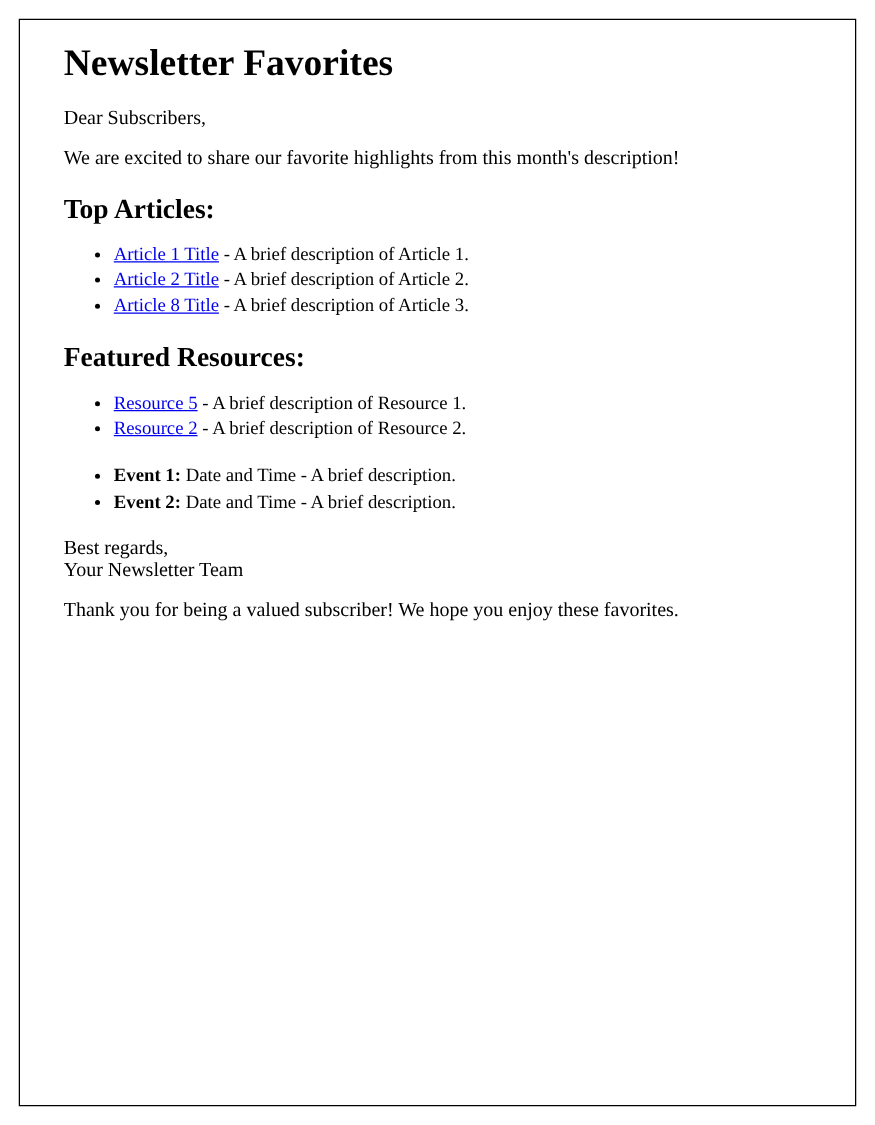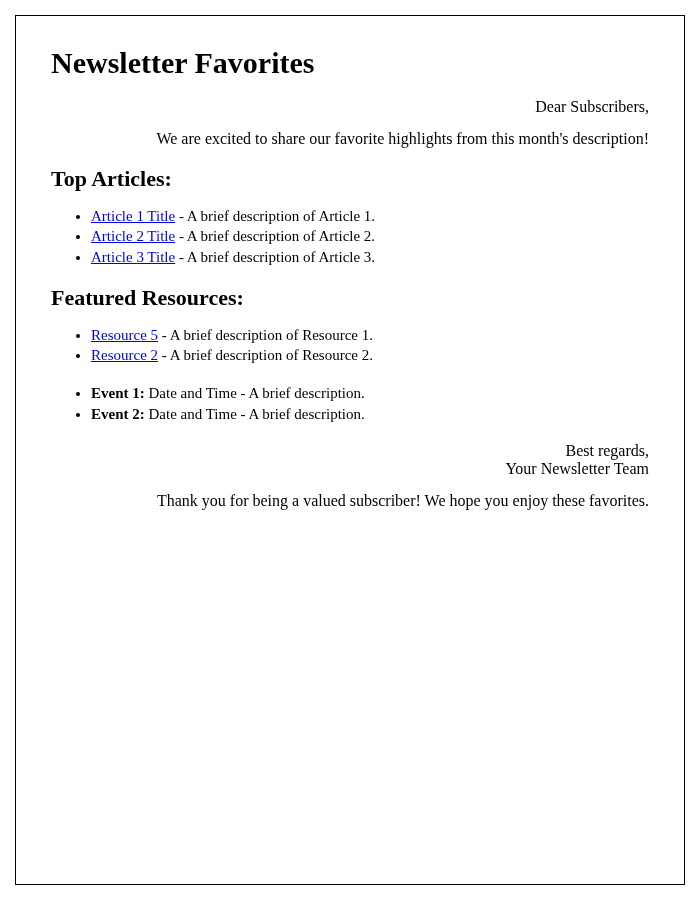--- a/index.html
+++ b/index.html
@@ -8,37 +8,36 @@
     body {
       margin: 0;
       padding: 15px;
       font-family: "Times New Roman", Times, serif;
       background: #fff;
     }
     .page {
       width: 670px;
       height: 870px;
       border: 1px solid #000;
-      padding: 20px 35px;
+      padding: 8px 35px;
       background: #fff;
     }
     h1 {
       font-size: 30px;
       font-weight: bold;
       margin: 10px 0 18px 0;
     }
     h2 {
       font-size: 22px;
       font-weight: bold;
       margin: 18px 0 14px 0;
     }
     p {
       font-size: 16px;
       margin: 14px 0;
-      text-align: right;
     }
     ul {
       margin: 10px 0 18px 0;
       padding-left: 40px;
     }
     li {
       font-size: 15px;
       line-height: 1.35;
     }
     a {
@@ -62,21 +61,21 @@
 
   <h2>Top Articles:</h2>
   <ul>
     <li>
       <a href="#">Article 1 Title</a><span> - A brief description of Article 1.</span>
     </li>
     <li>
       <a href="#">Article 2 Title</a><span> - A brief description of Article 2.</span>
     </li>
     <li>
-      <a href="#">Article 3 Title</a><span> - A brief description of Article 3.</span>
+      <a href="#">Article 8 Title</a><span> - A brief description of Article 3.</span>
     </li>
   </ul>
 
   <h2>Featured Resources:</h2>
   <ul>
     <li>
       <a href="#">Resource 5</a><span> - A brief description of Resource 1.</span>
     </li>
     <li>
       <a href="#">Resource 2</a><span> - A brief description of Resource 2.</span>

